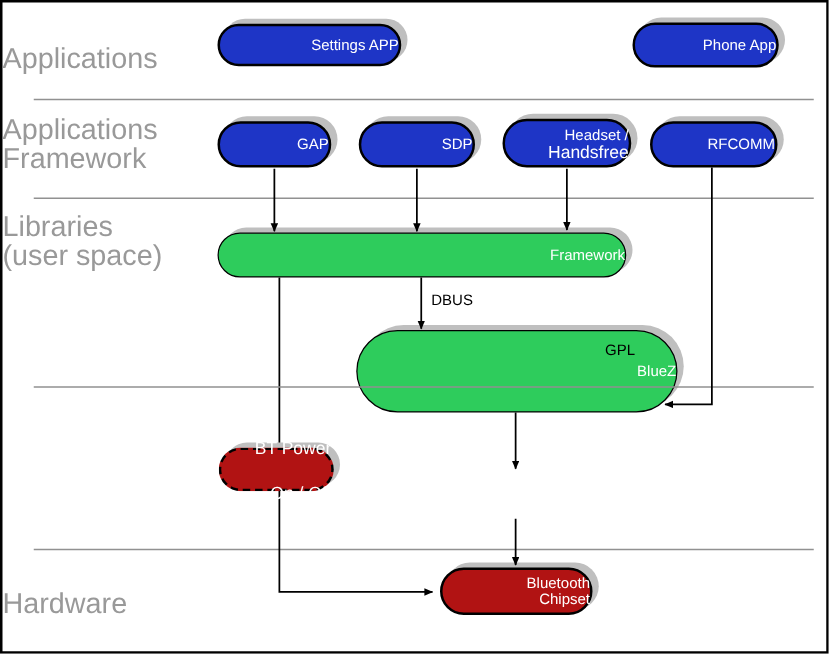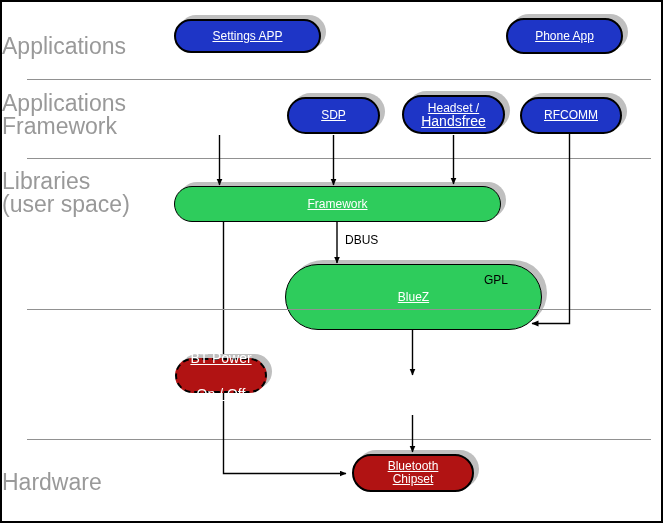--- a/index.html
+++ b/index.html
@@ -13,24 +13,23 @@
     border:2px solid var(--ink); background:#ffffff; overflow:hidden;
   }
   svg.layer{position:absolute;left:0;top:0;width:663px;height:523px;}
   .under{z-index:1;} .over{z-index:3;}
   .layer-label{
     position:absolute; left:0; width:180px; text-align:left; z-index:2;
     color:var(--label-gray); font-size:23px; line-height:23px; white-space:nowrap;
   }
   .pill{
     position:absolute; z-index:2; box-sizing:border-box; border-radius:999px;
-    display:flex; flex-direction:column; align-items:center; justify-content:center;
+    display:flex; flex-direction:column; align-items:flex-end; justify-content:center;
     color:#ffffff; text-align:center;
     box-shadow:5px -4px 0 0 var(--shadow);
-    text-decoration:underline;
   }
   .pill .ln{display:block; line-height:13px; font-size:12px;}
   .pill .ln.small{font-size:14px; line-height:12px;}
   .blue{background:var(--app-box); border:2px solid var(--ink);}
   .green{background:var(--lib-box); border:1.5px solid var(--ink);}
   .red{background:var(--kernel-box); border:2px dashed var(--ink);gap:24px;}
   .red-solid{background:var(--kernel-box); border:2px solid var(--ink);}
   .annot{position:absolute; z-index:3; color:var(--ink); font-size:12px; white-space:nowrap;}
 </style>
 </head>
@@ -60,20 +59,23 @@
     <span>Hardware</span>
   </div>
 
   <div class="pill blue" style="left:172px;top:17px;width:147px;height:34px">
     <span class="ln">Settings APP</span>
   </div>
   <div class="pill blue" style="left:504px;top:16px;width:117px;height:36px">
     <span class="ln">Phone App</span>
   </div>
 
+  <div class="pill blue" style="left:172px;top:95px;width:91px;height:37px">
+    <span class="ln">GAP</span>
+  </div>
   <div class="pill blue" style="left:285px;top:95px;width:93px;height:37px">
     <span class="ln">SDP</span>
   </div>
   <div class="pill blue" style="left:400px;top:93px;width:103px;height:39px">
     <span class="ln">Headset /</span>
     <span class="ln small">Handsfree</span>
   </div>
   <div class="pill blue" style="left:518px;top:95px;width:102px;height:37px">
     <span class="ln">RFCOMM</span>
   </div>

